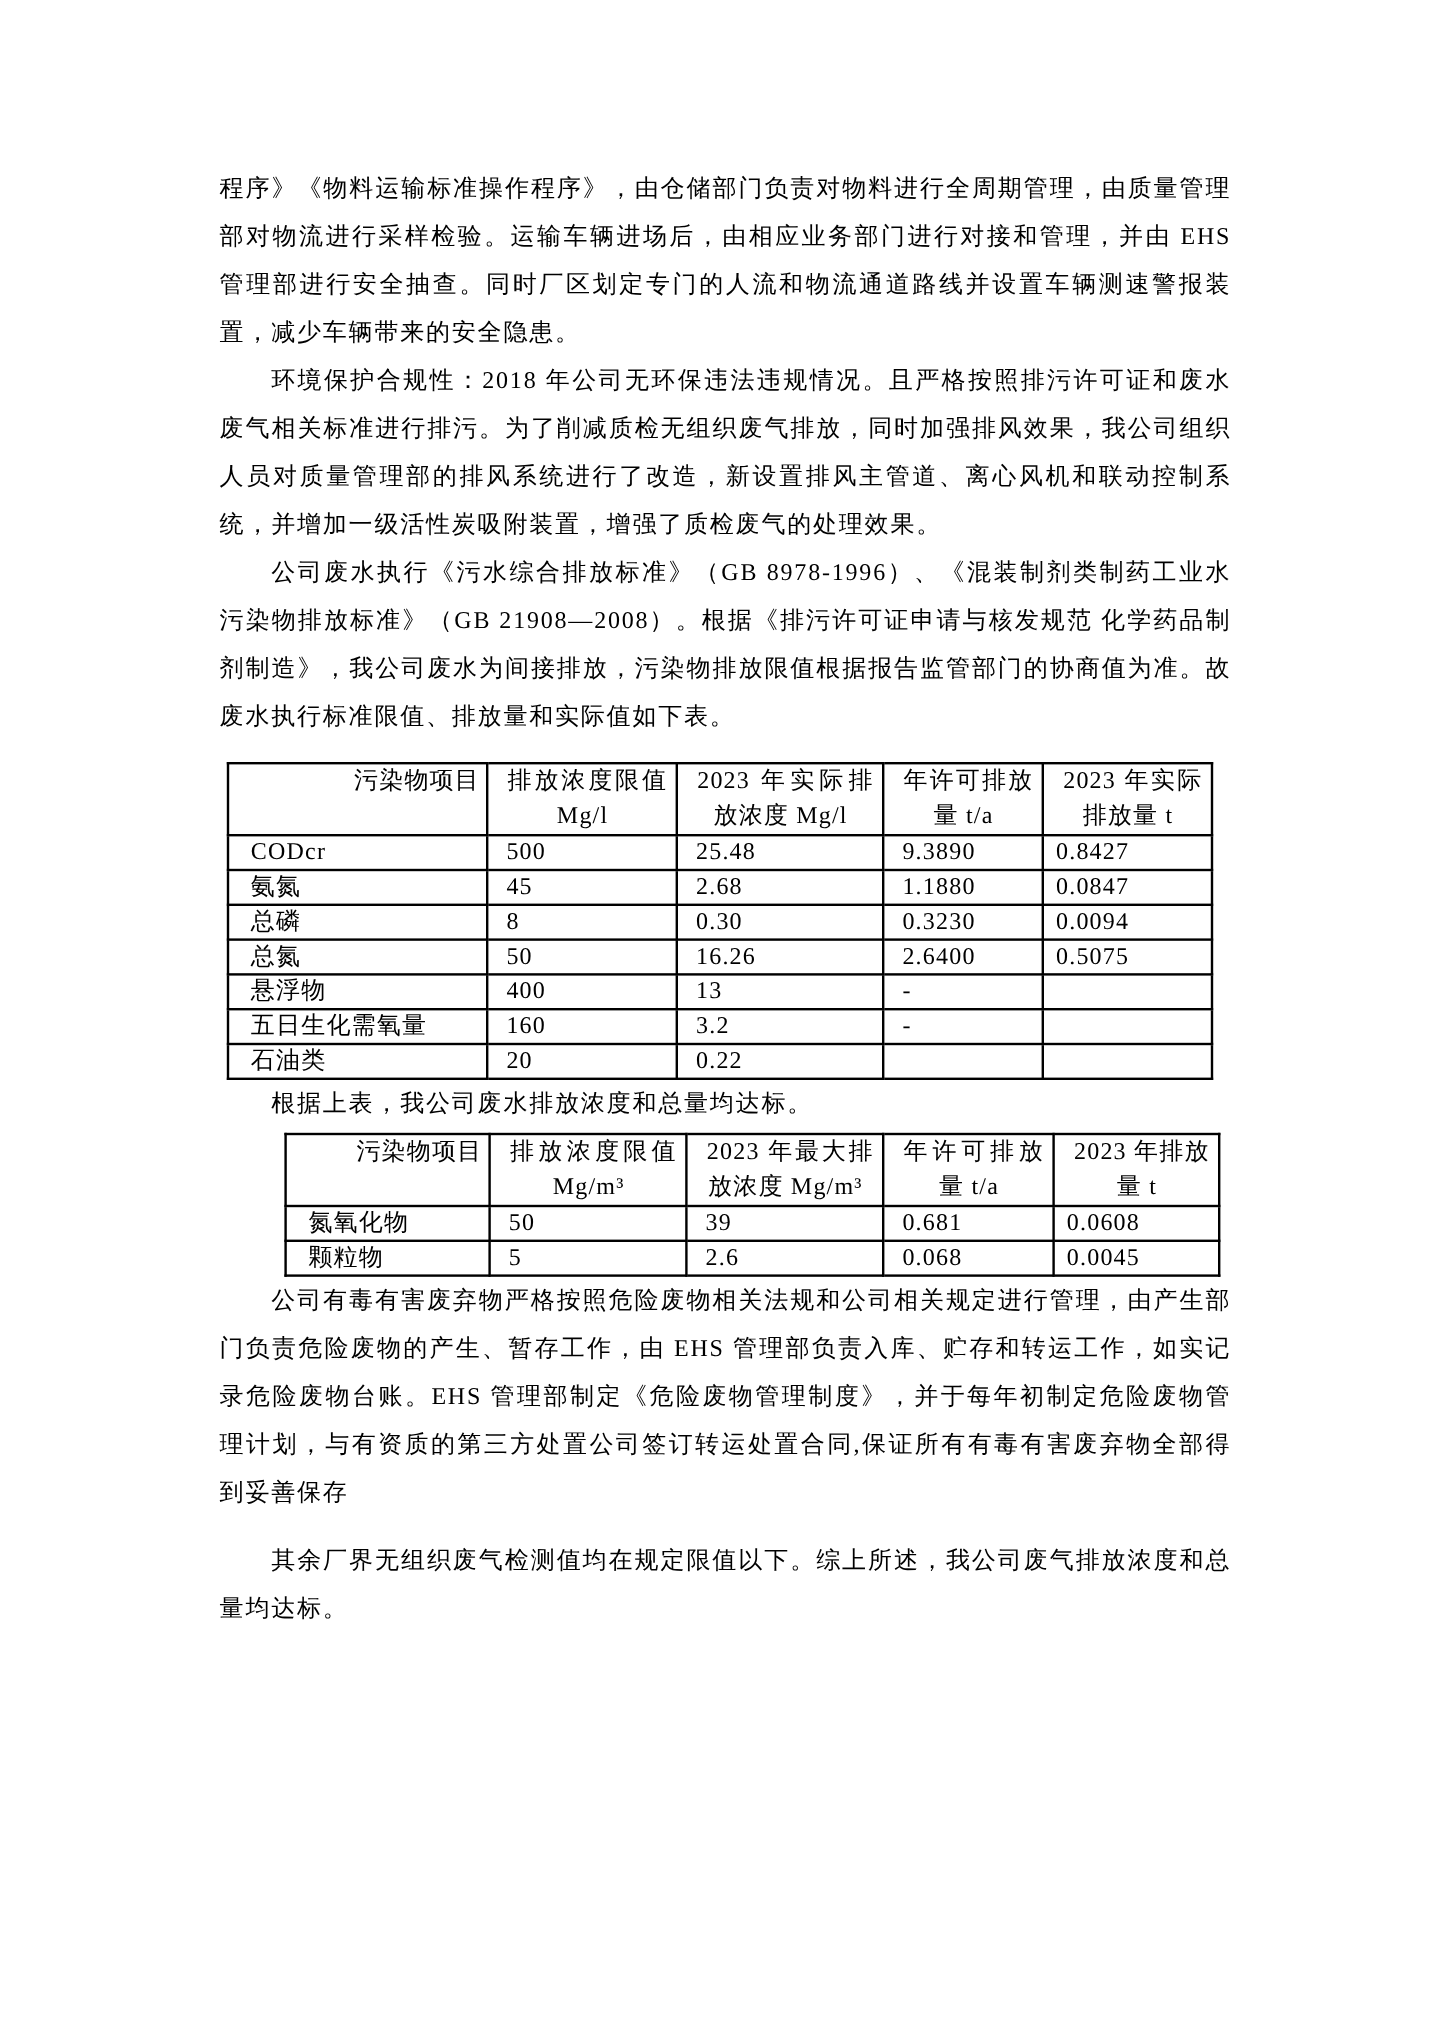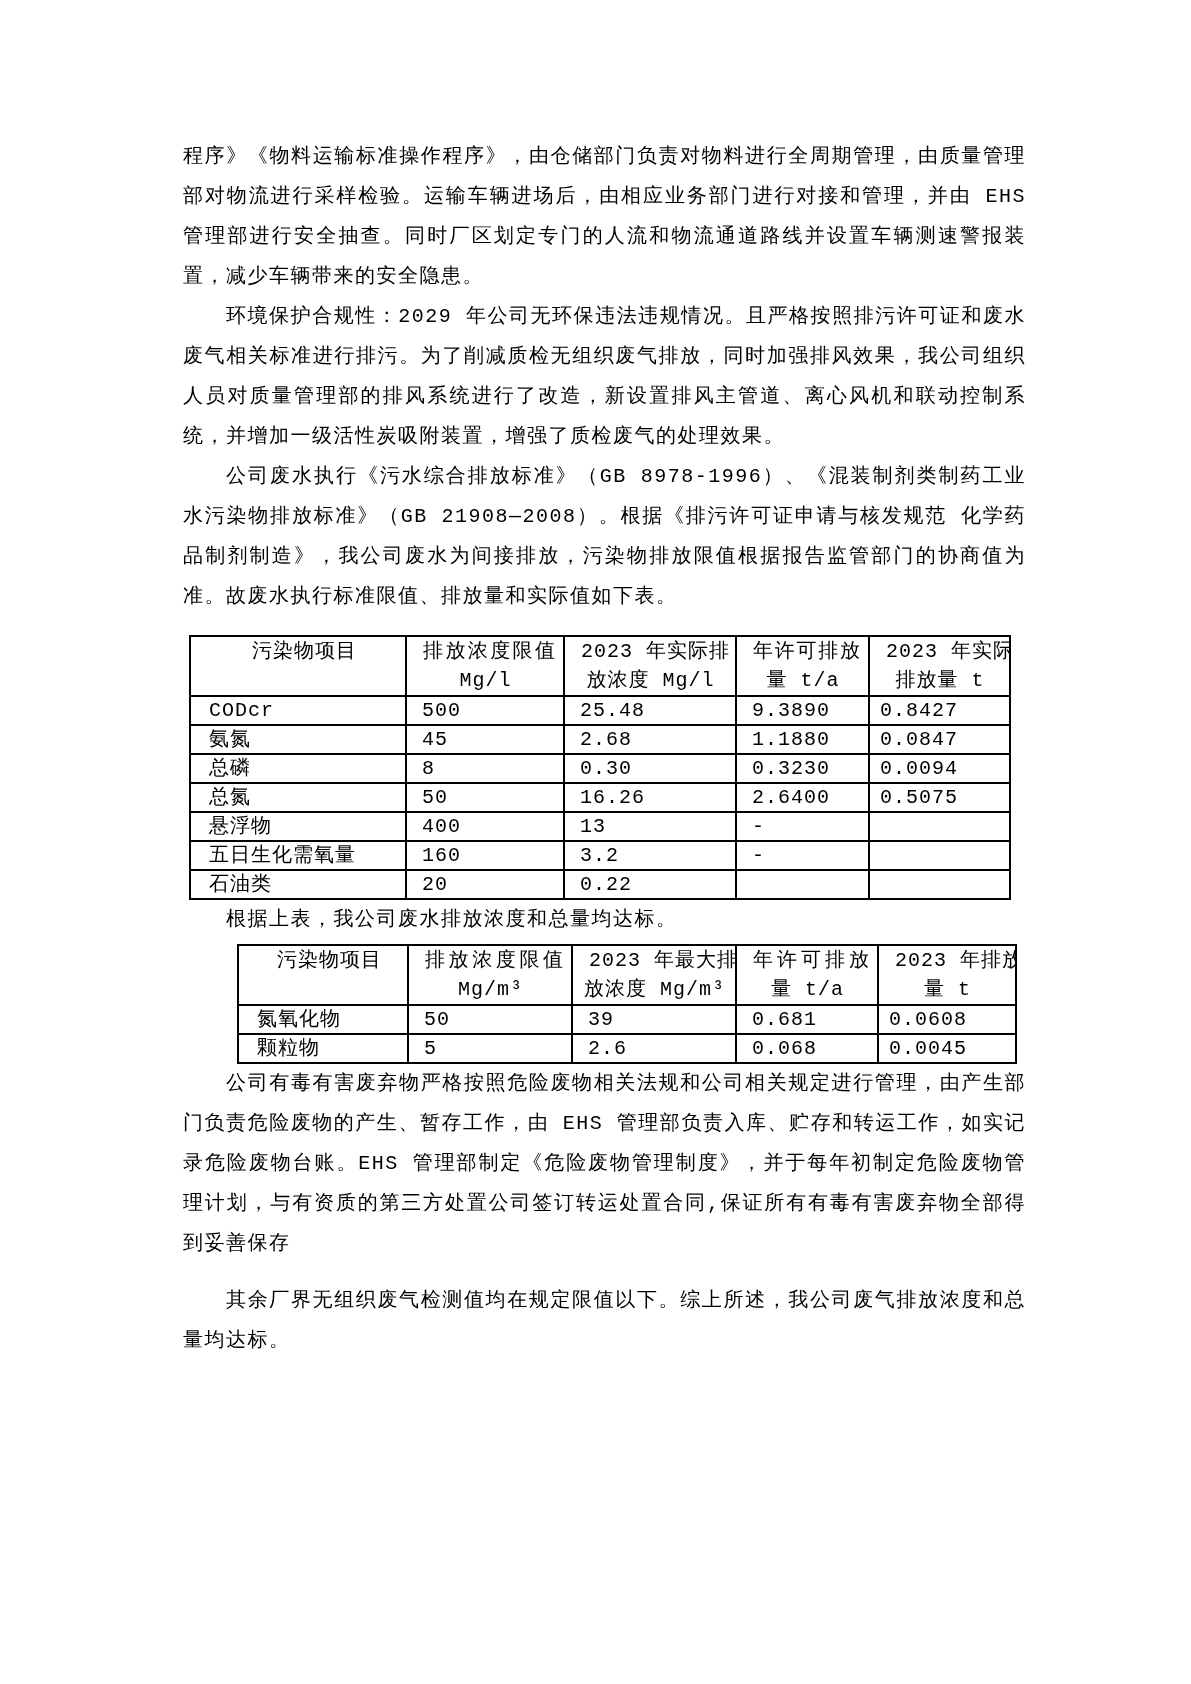--- a/index.html
+++ b/index.html
@@ -2,21 +2,21 @@
 <html><head>
 <meta charset="utf-8">
 <style>
   * { margin:0; padding:0; box-sizing:border-box; }
   html,body { background:#ffffff; }
   .page {
     position:relative;
     width:1191px; height:1684px;
     background:#ffffff;
     overflow:hidden;
-    font-family:Liberation Mono, monospace;
+    font-family:Liberation Serif, serif;
     color:#000000;
   }
   .content {
     position:absolute;
     left:183px; top:137px;
     width:843px;
   }
   .para {
     font-size:20px;
     line-height:40px;
@@ -46,36 +46,36 @@
   td { height:29px; line-height:27px; padding:0 4px 0 15px; text-align:left; }
   td.c1 { padding-left:18px; }
   td.c5 { padding-left:10px; }
   .hl1 {
     display:block; line-height:29px;
     text-align:justify; text-align-last:justify;
     padding:0 2px 0 10px;
   }
   .hl1-left {
     display:block; line-height:29px;
-    text-align:center; padding-left:12px;
+    text-align:right; padding-left:12px;
   }
   .hl2 { display:block; line-height:29px; text-align:center; }
 
   .after-tbl1 { margin-top:0px; }
   .after-tbl2 { margin-top:17px; }
 </style>
 </head>
 <body>
 
 <div class="page">
   <div class="content">
 
     <p class="para">程序》《物料运输标准操作程序》，由仓储部门负责对物料进行全周期管理，由质量管理部对物流进行采样检验。运输车辆进场后，由相应业务部门进行对接和管理，并由 EHS 管理部进行安全抽查。同时厂区划定专门的人流和物流通道路线并设置车辆测速警报装置，减少车辆带来的安全隐患。</p>
 
-    <p class="para indent">环境保护合规性：2029 年公司无环保违法违规情况。且严格按照排污许可证和废水废气相关标准进行排污。为了削减质检无组织废气排放，同时加强排风效果，我公司组织人员对质量管理部的排风系统进行了改造，新设置排风主管道、离心风机和联动控制系统，并增加一级活性炭吸附装置，增强了质检废气的处理效果。</p>
+    <p class="para indent">环境保护合规性：2018 年公司无环保违法违规情况。且严格按照排污许可证和废水废气相关标准进行排污。为了削减质检无组织废气排放，同时加强排风效果，我公司组织人员对质量管理部的排风系统进行了改造，新设置排风主管道、离心风机和联动控制系统，并增加一级活性炭吸附装置，增强了质检废气的处理效果。</p>
 
     <p class="para indent">公司废水执行《污水综合排放标准》（GB 8978-1996）、《混装制剂类制药工业水污染物排放标准》（GB 21908—2008）。根据《排污许可证申请与核发规范 化学药品制剂制造》，我公司废水为间接排放，污染物排放限值根据报告监管部门的协商值为准。故废水执行标准限值、排放量和实际值如下表。</p>
 
     <table class="tbl1">
       <colgroup>
         <col style="width:216px">
           <col style="width:158px">
           <col style="width:172px">
         <col style="width:133px">
           <col style="width:141px">

